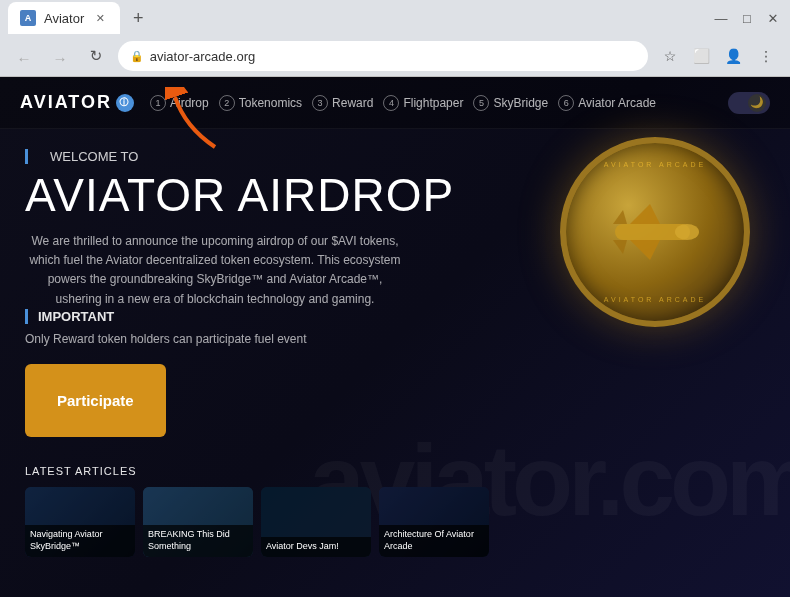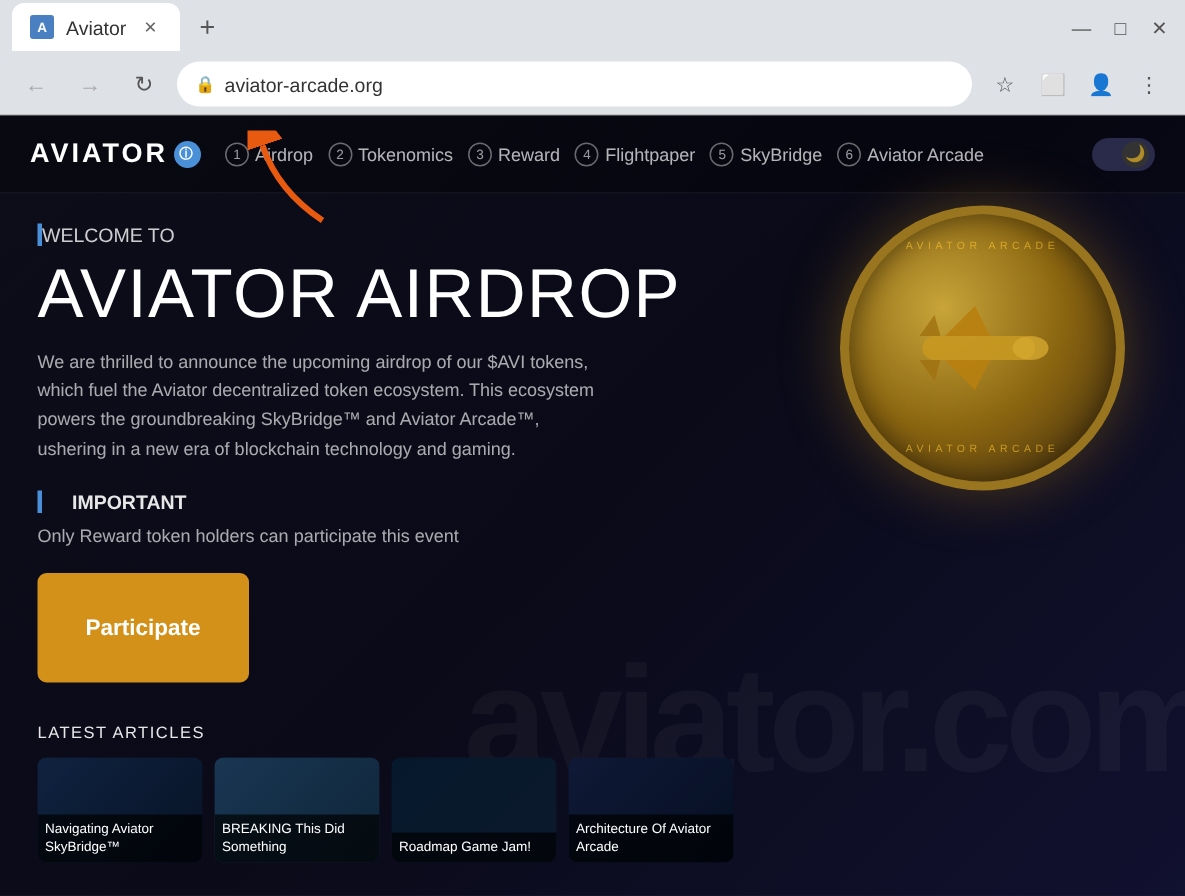--- a/index.html
+++ b/index.html
@@ -207,44 +207,44 @@
     
     .main-content {
       padding: 20px 25px;
       position: relative;
       z-index: 2;
     }
     .welcome-label {
       font-size: 13px;
       color: rgba(255,255,255,0.8);
       border-left: 3px solid #4a90d9;
-      padding-left: 0;
+      padding-left: 22px;
       margin-bottom: 8px;
       font-weight: 500;
     }
     .main-title {
       font-size: 46px;
       font-weight: 400;
       color: white;
       line-height: 1;
       margin-bottom: 14px;
       letter-spacing: 1px;
     }
     .main-desc {
       font-size: 12px;
       color: rgba(255,255,255,0.65);
       line-height: 1.6;
       max-width: 380px;
-      margin-bottom: 18px;
+      text-align: center;
     }
     .important-label {
       font-size: 13px;
       color: rgba(255,255,255,0.9);
       border-left: 3px solid #4a90d9;
-      padding-left: 20px;
+      padding-left: 10px;
       margin-bottom: 8px;
       font-weight: 600;
     }
     .reward-text {
       font-size: 12px;
       color: rgba(255,255,255,0.65);
       margin-bottom: 18px;
     }
     .participate-btn {
       background: #d4911a;
@@ -473,41 +473,41 @@
       </svg>
       <span class="coin-text-bottom">AVIATOR ARCADE</span>
     </div>
   </div>
 
   <div class="main-content">
     <div class="welcome-label">WELCOME TO</div>
     <h1 class="main-title">AVIATOR AIRDROP</h1>
     <p class="main-desc">We are thrilled to announce the upcoming airdrop of our $AVI tokens, which fuel the Aviator decentralized token ecosystem. This ecosystem powers the groundbreaking SkyBridge™ and Aviator Arcade™, ushering in a new era of blockchain technology and gaming.</p>
     <div class="important-label">IMPORTANT</div>
-    <p class="reward-text">Only Reward token holders can participate this event</p>
+    <p class="reward-text">Only Reward token holders can participate fuel event</p>
     <button class="participate-btn">Participate</button>
 
     
     <div class="articles-section">
       <div class="articles-label">LATEST ARTICLES</div>
       <div class="articles-grid">
         <div class="article-card article-card-0">
           <div class="bg"></div>
           <div class="overlay"></div>
           <div class="article-title">Navigating Aviator SkyBridge™</div>
         </div>
         <div class="article-card article-card-1">
           <div class="bg"></div>
           <div class="overlay"></div>
           <div class="article-title">BREAKING This Did Something</div>
         </div>
         <div class="article-card article-card-2">
           <div class="bg"></div>
           <div class="overlay"></div>
-          <div class="article-title">Roadmap Game Jam!</div>
+          <div class="article-title">Aviator Devs Jam!</div>
         </div>
         <div class="article-card article-card-3">
           <div class="bg"></div>
           <div class="overlay"></div>
           <div class="article-title">Architecture Of Aviator Arcade</div>
         </div>
       </div>
     </div>
   </div>
 </div>

